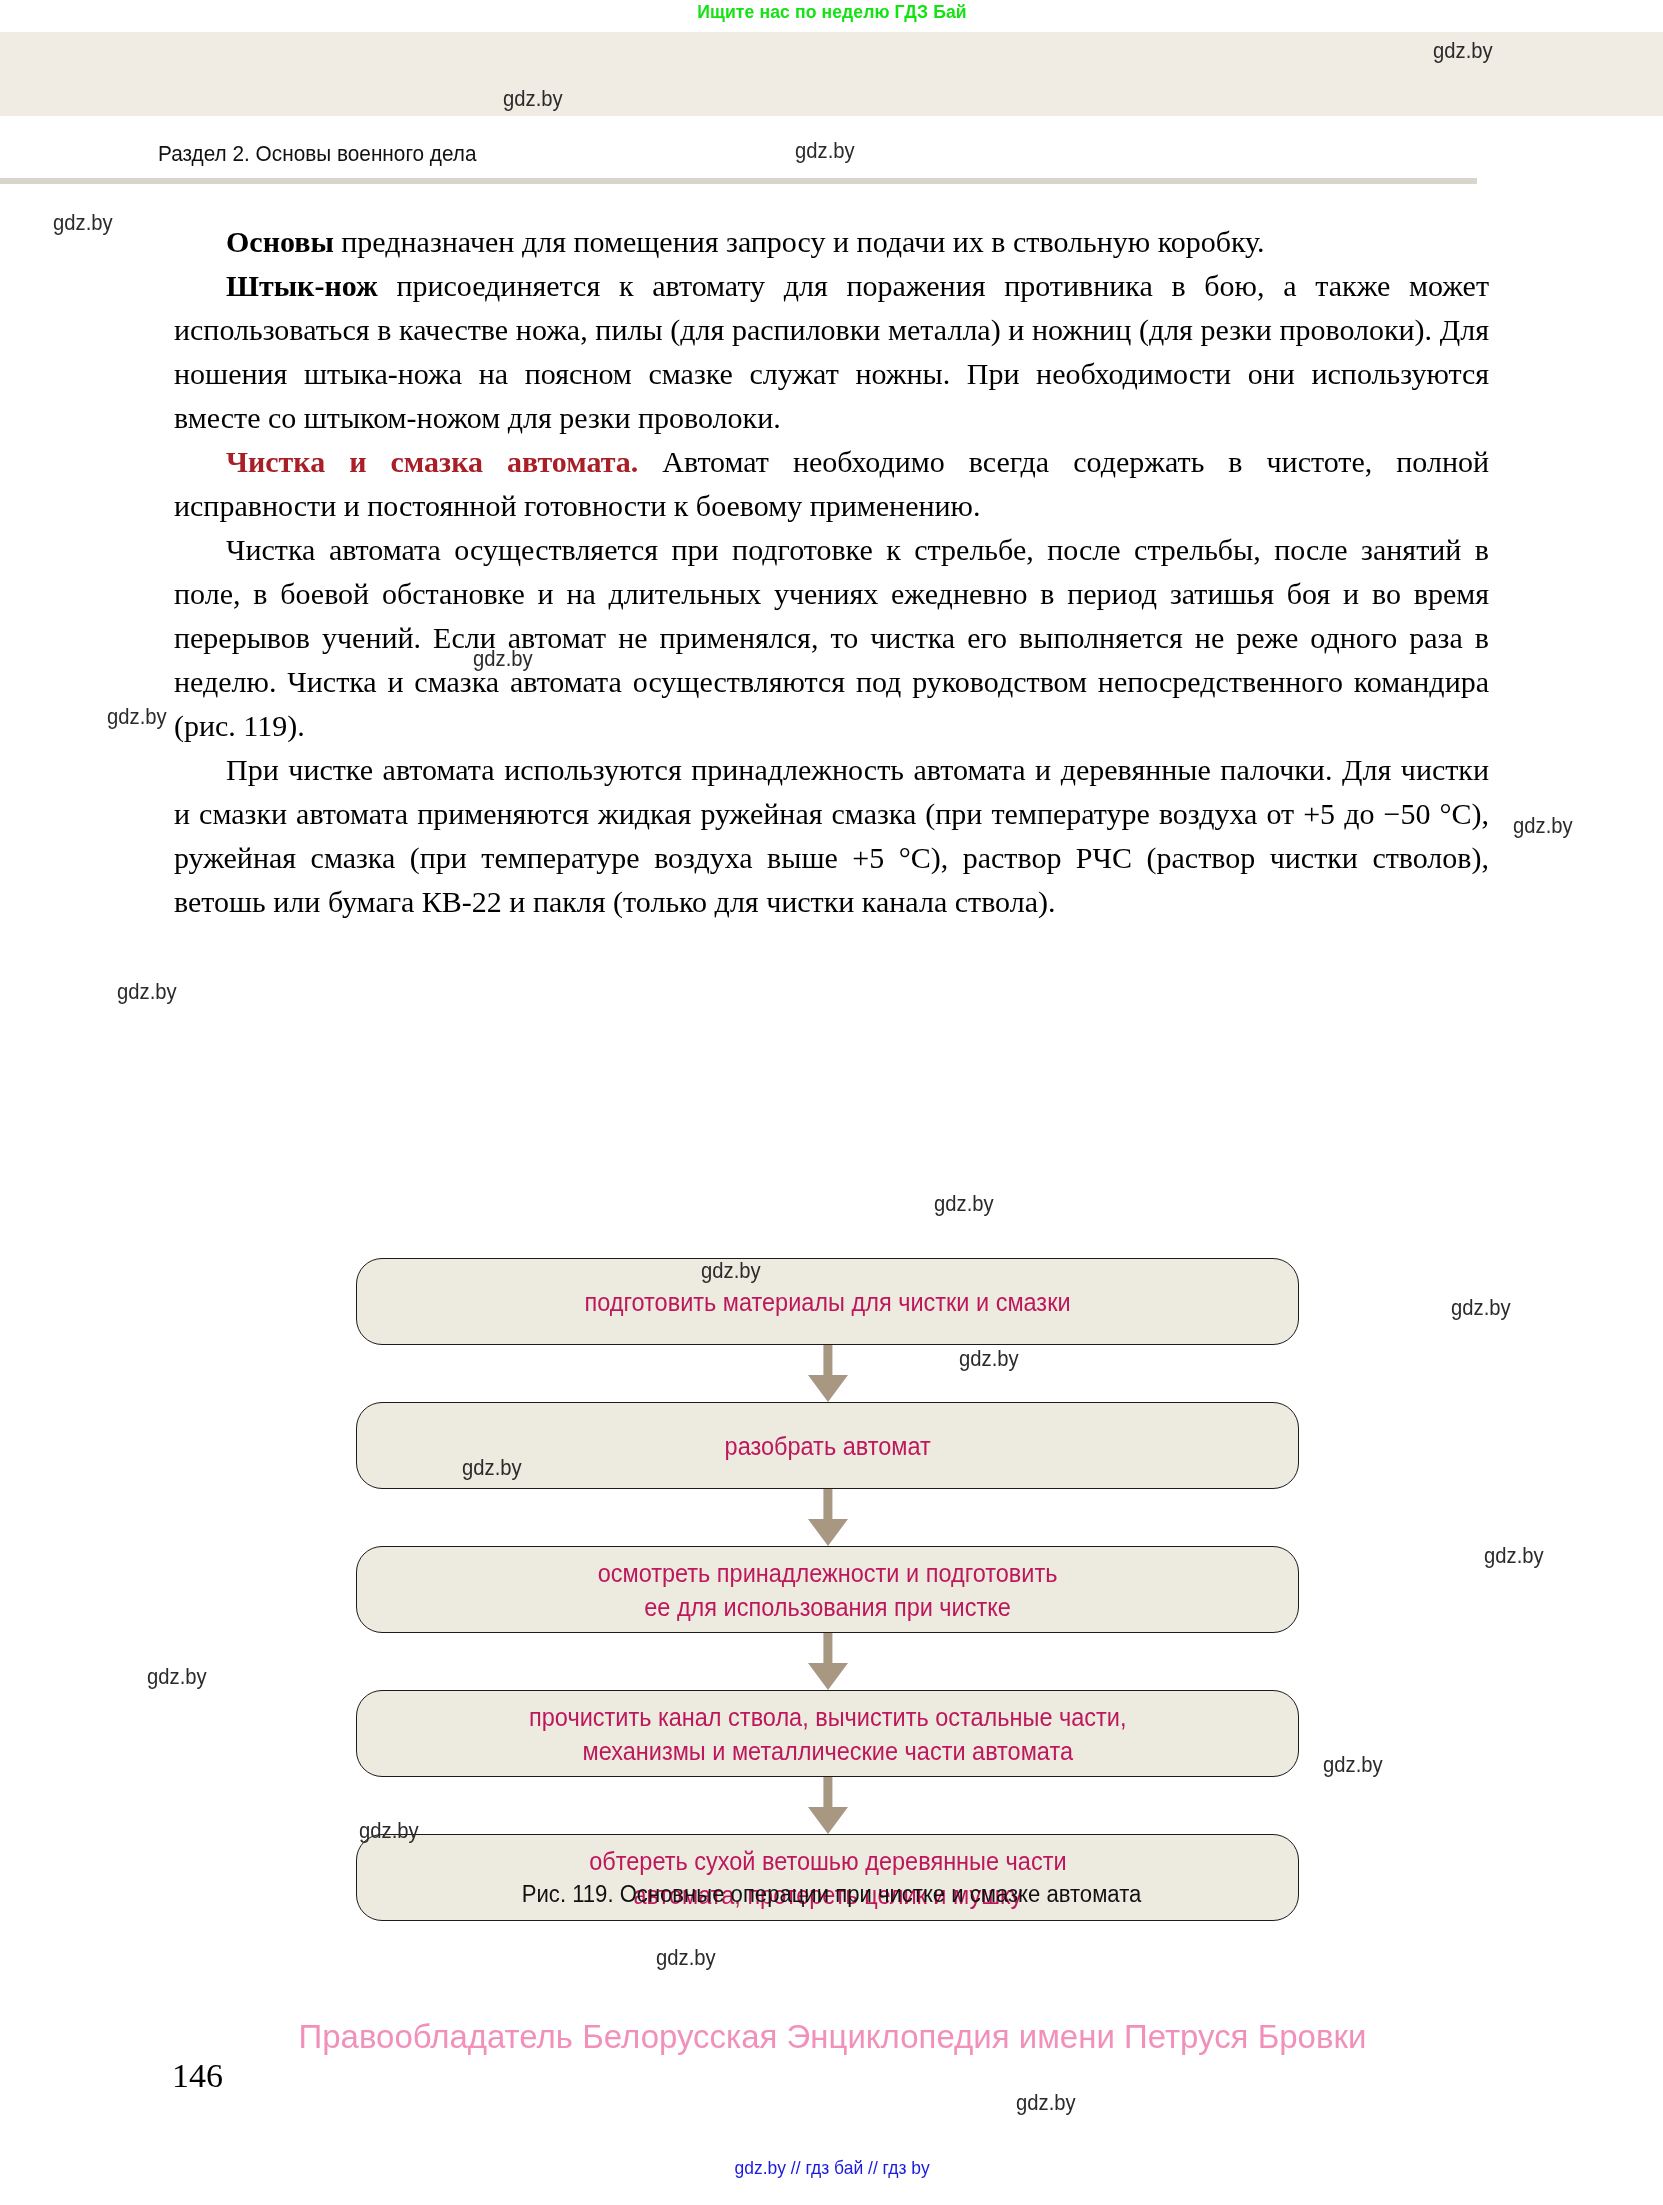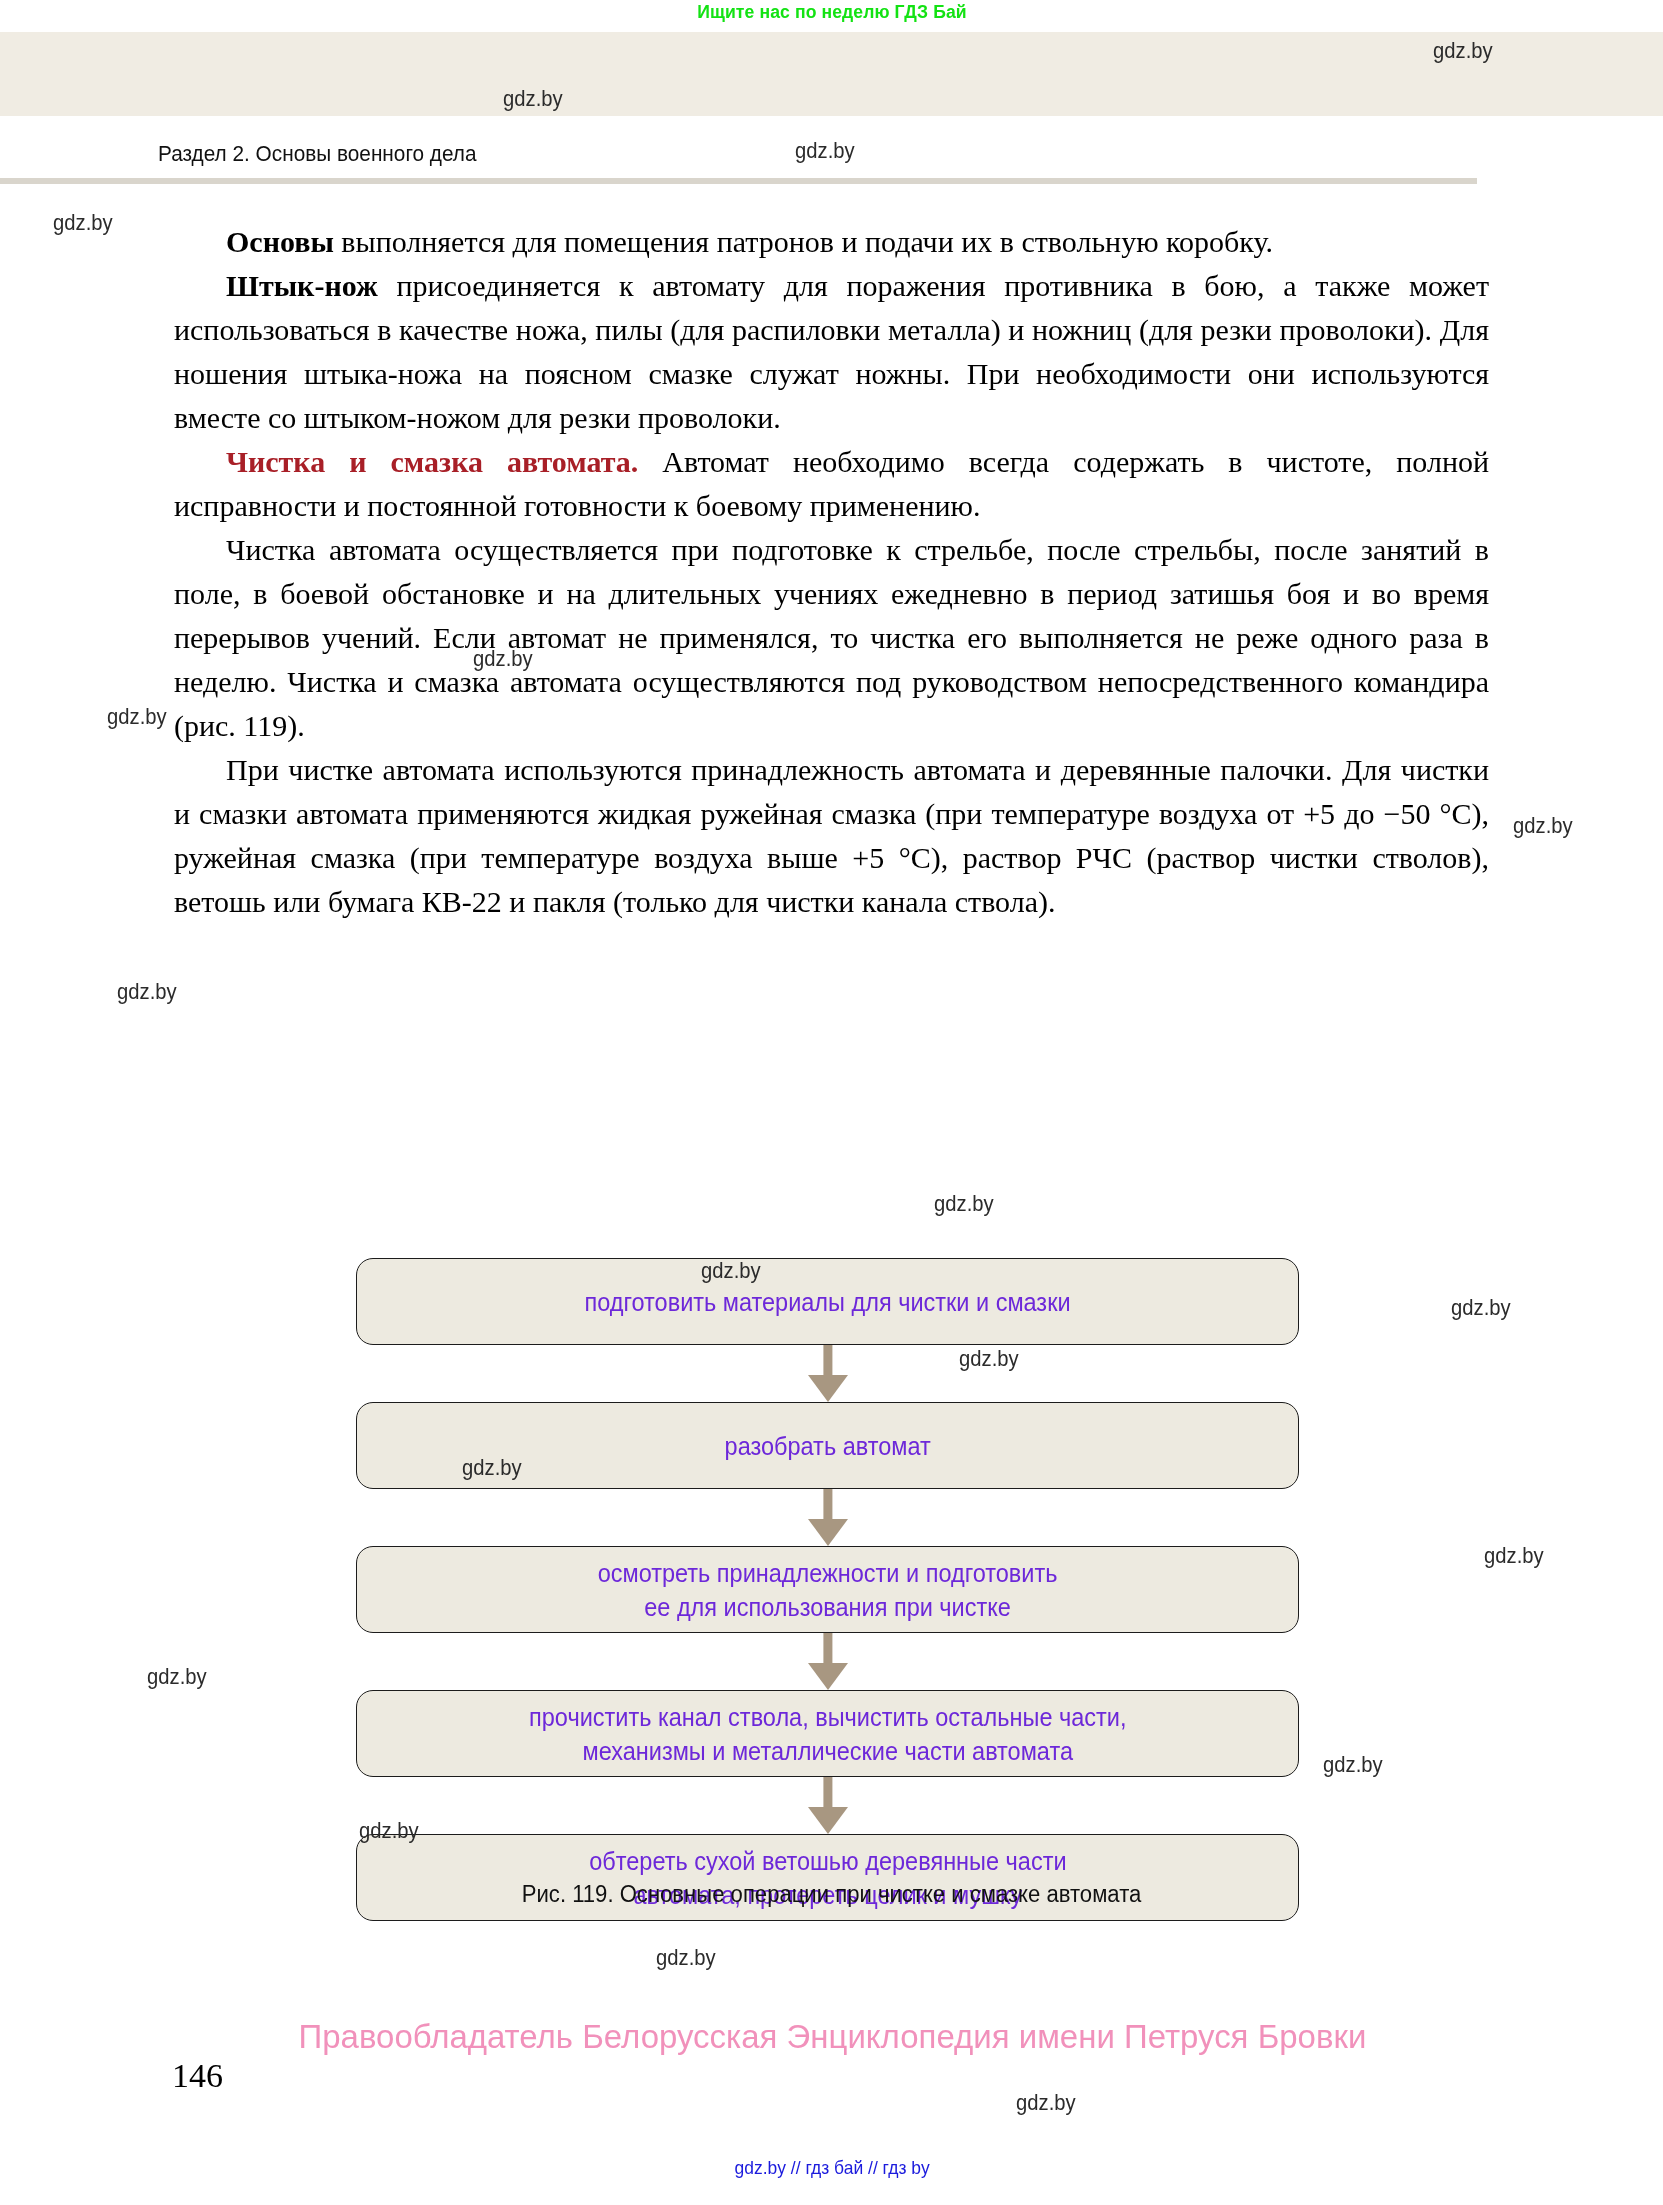--- a/index.html
+++ b/index.html
@@ -106,29 +106,29 @@
     top: 1258px;
     left: 356px;
     width: 943px;
   }
   .flow-box {
     position: relative;
     box-sizing: border-box;
     width: 943px;
     background: #edeae0;
     border: 1.7px solid #1c1c1c;
-    border-radius: 17px;
+    border-radius: 26px;
     display: flex;
     align-items: center;
     justify-content: center;
     text-align: center;
     font-family: "Liberation Sans", "DejaVu Sans", sans-serif;
     font-size: 25px;
     line-height: 34px;
-    color: #6d28d9;
+    color: #be185d;
     padding: 0 22px;
   }
   .flow-box .lbl { transform: scaleX(0.94); transform-origin: center; }
   .flow-box.one-line { height: 87px; }
   .flow-box.two-line { height: 87px; }
 
   .flow-arrow {
     width: 943px;
     height: 57px;
     position: relative;
@@ -209,21 +209,21 @@
 <div id="page">
 
   <div class="promo-line">Ищите нас по неделю ГДЗ Бай</div>
 
   <div class="header-band"></div>
 
   <div class="running-head">Раздел 2. Основы военного дела</div>
   <div class="head-rule"></div>
 
   <div class="body-text">
-    <p><span class="lead">Основы</span><span> выполняется для помещения патронов и подачи их в ствольную коробку.</span></p>
+    <p><span class="lead">Основы</span><span> предназначен для помещения запросу и подачи их в ствольную коробку.</span></p>
     <p><span class="lead">Штык-нож</span><span> присоединяется к автомату для поражения противника в бою, а также может использоваться в качестве ножа, пилы (для распиловки металла) и ножниц (для резки проволоки). Для ношения штыка-ножа на поясном смазке служат ножны. При необходимости они используются вместе со штыком-ножом для резки проволоки.</span></p>
     <p><span class="lead-red">Чистка и смазка автомата.</span><span> Автомат необходимо всегда содержать в чистоте, полной исправности и постоянной готовности к боевому применению.</span></p>
     <p><span>Чистка автомата осуществляется при подготовке к стрельбе, после стрельбы, после занятий в поле, в боевой обстановке и на длительных учениях ежедневно в период затишья боя и во время перерывов учений. Если автомат не применялся, то чистка его выполняется не реже одного раза в неделю. Чистка и смазка автомата осуществляются под руководством непосредственного командира (рис. 119).</span></p>
     <p><span>При чистке автомата используются принадлежность автомата и деревянные палочки. Для чистки и смазки автомата применяются жидкая ружейная смазка (при температуре воздуха от +5 до −50 °С), ружейная смазка (при температуре воздуха выше +5 °С), раствор РЧС (раствор чистки стволов), ветошь или бумага КВ-22 и пакля (только для чистки канала ствола).</span></p>
   </div>
 
   <div class="flow">
 
     <div class="flow-box one-line">
       <span class="lbl">подготовить материалы для чистки и смазки</span>

